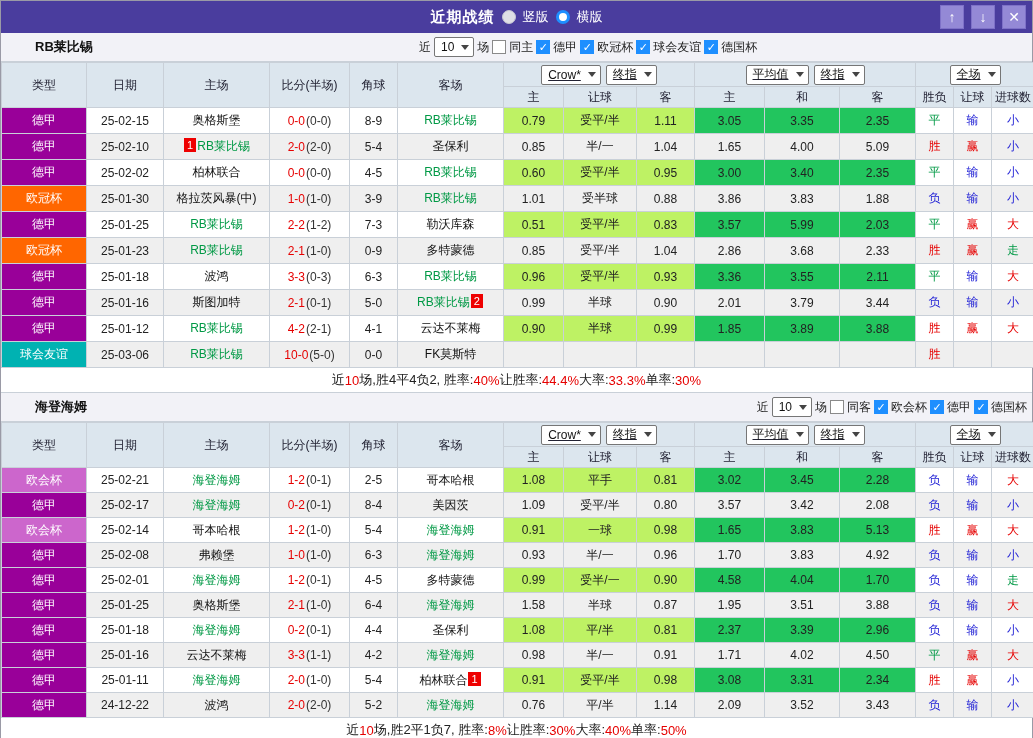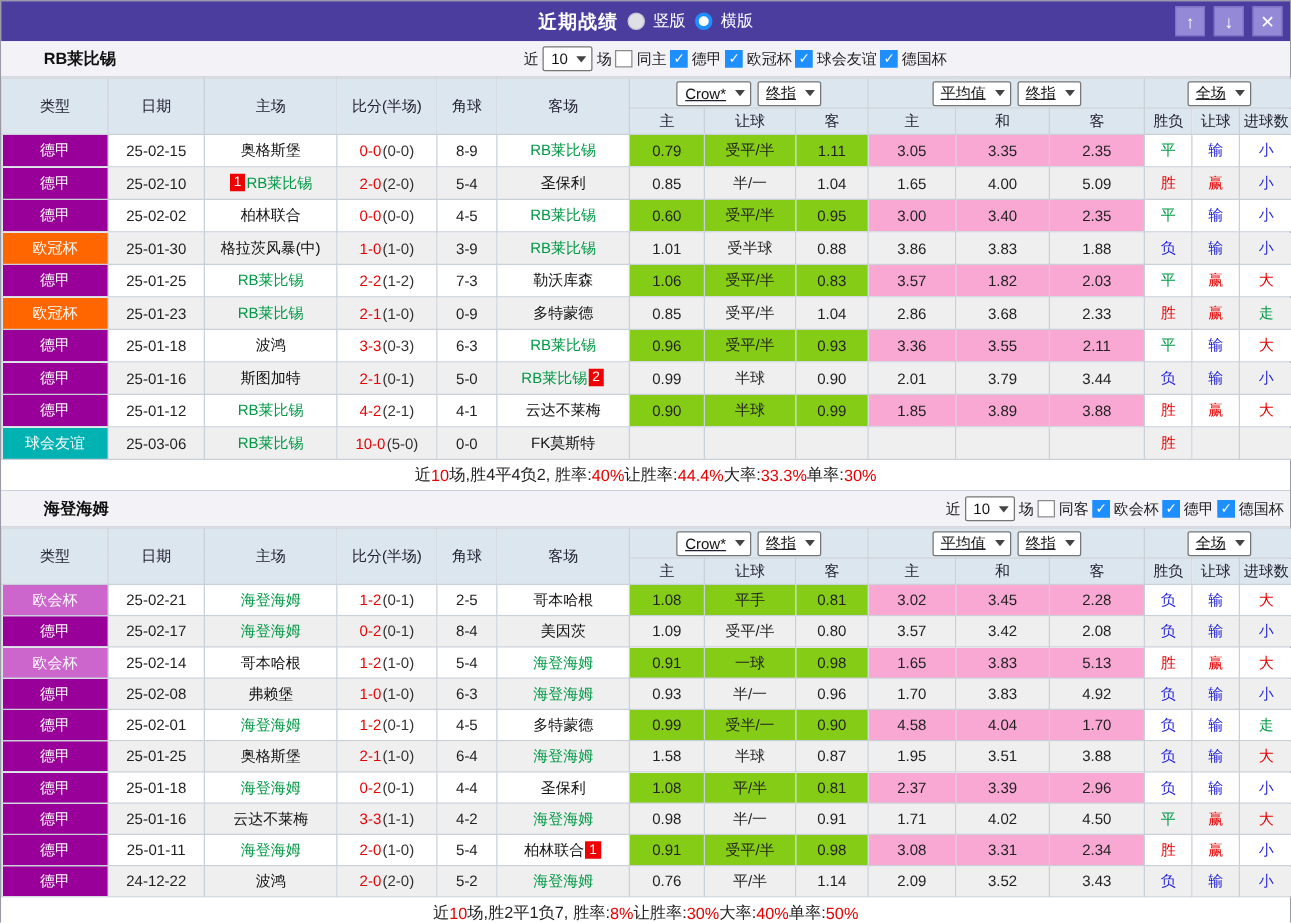--- a/index.html
+++ b/index.html
@@ -49,22 +49,22 @@
   
   table.grid { width:1033px; border-collapse:collapse; table-layout:fixed; }
   .grid th, .grid td { border:1px solid #c9d0d8; text-align:center;
     white-space:nowrap; overflow:hidden; padding:0 1px; }
   .grid th { background:#dce6ee; font-weight:normal; color:#223; height:21px; font-size:12px; }
   .grid tr.h1 th.grp { height:24px; padding:1px 0;text-decoration:underline; }
   .grp-inner { display:flex; align-items:center; justify-content:center; gap:5px; }
   .grid tbody td { height:26px; background:#fff; }
   .sec2 .grid tbody td { height:25px; }
   .grid tbody tr.even td { background:#efefef; }
-  .grid tbody td.oddsc { background:#84cc16; }
-  .grid tbody td.avgc  { background:#f9a8d4; }
+  .grid tbody td.oddsc { background:#bef264; }
+  .grid tbody td.avgc  { background:#22c55e; }
   td.type { color:#fff; font-size:12px; }
   .ft { color:#e60000; }
   .ht { color:#333; margin-left:1px; }
   .team { color:#111; }
   .team.g { color:#009945; }
   .badge { display:inline-block; background:#ee0000; color:#fff; font-size:11px;
     line-height:14px; padding:0 3px; margin:0 1px; vertical-align:1px; }
 
   
   .summary { height:25px; display:flex; align-items:center; justify-content:center;
@@ -235,25 +235,25 @@
             <td class="resc" style="color: rgb(35, 35, 214);">输</td>
             <td class="resc" style="color: rgb(35, 35, 214);">小</td>
           </tr>
           <tr class="odd">
             <td class="type" style="background: rgb(153, 0, 153);">德甲</td>
             <td>25-01-25</td>
             <td><span class="team g">RB莱比锡</span></td>
             <td><span class="ft">2-2</span><span class="ht">(1-2)</span></td>
             <td>7-3</td>
             <td><span class="team">勒沃库森</span></td>
-            <td class="oddsc">1.06</td>
+            <td class="oddsc">0.51</td>
             <td class="oddsc">受平/半</td>
             <td class="oddsc">0.83</td>
             <td class="avgc">3.57</td>
-            <td class="avgc">1.82</td>
+            <td class="avgc">5.99</td>
             <td class="avgc">2.03</td>
             <td class="resc" style="color: rgb(0, 153, 69);">平</td>
             <td class="resc" style="color: rgb(230, 0, 0);">赢</td>
             <td class="resc" style="color: rgb(230, 0, 0);">大</td>
           </tr>
           <tr class="even">
             <td class="type" style="background: rgb(255, 102, 0);">欧冠杯</td>
             <td>25-01-23</td>
             <td><span class="team g">RB莱比锡</span></td>
             <td><span class="ft">2-1</span><span class="ht">(1-0)</span></td>

